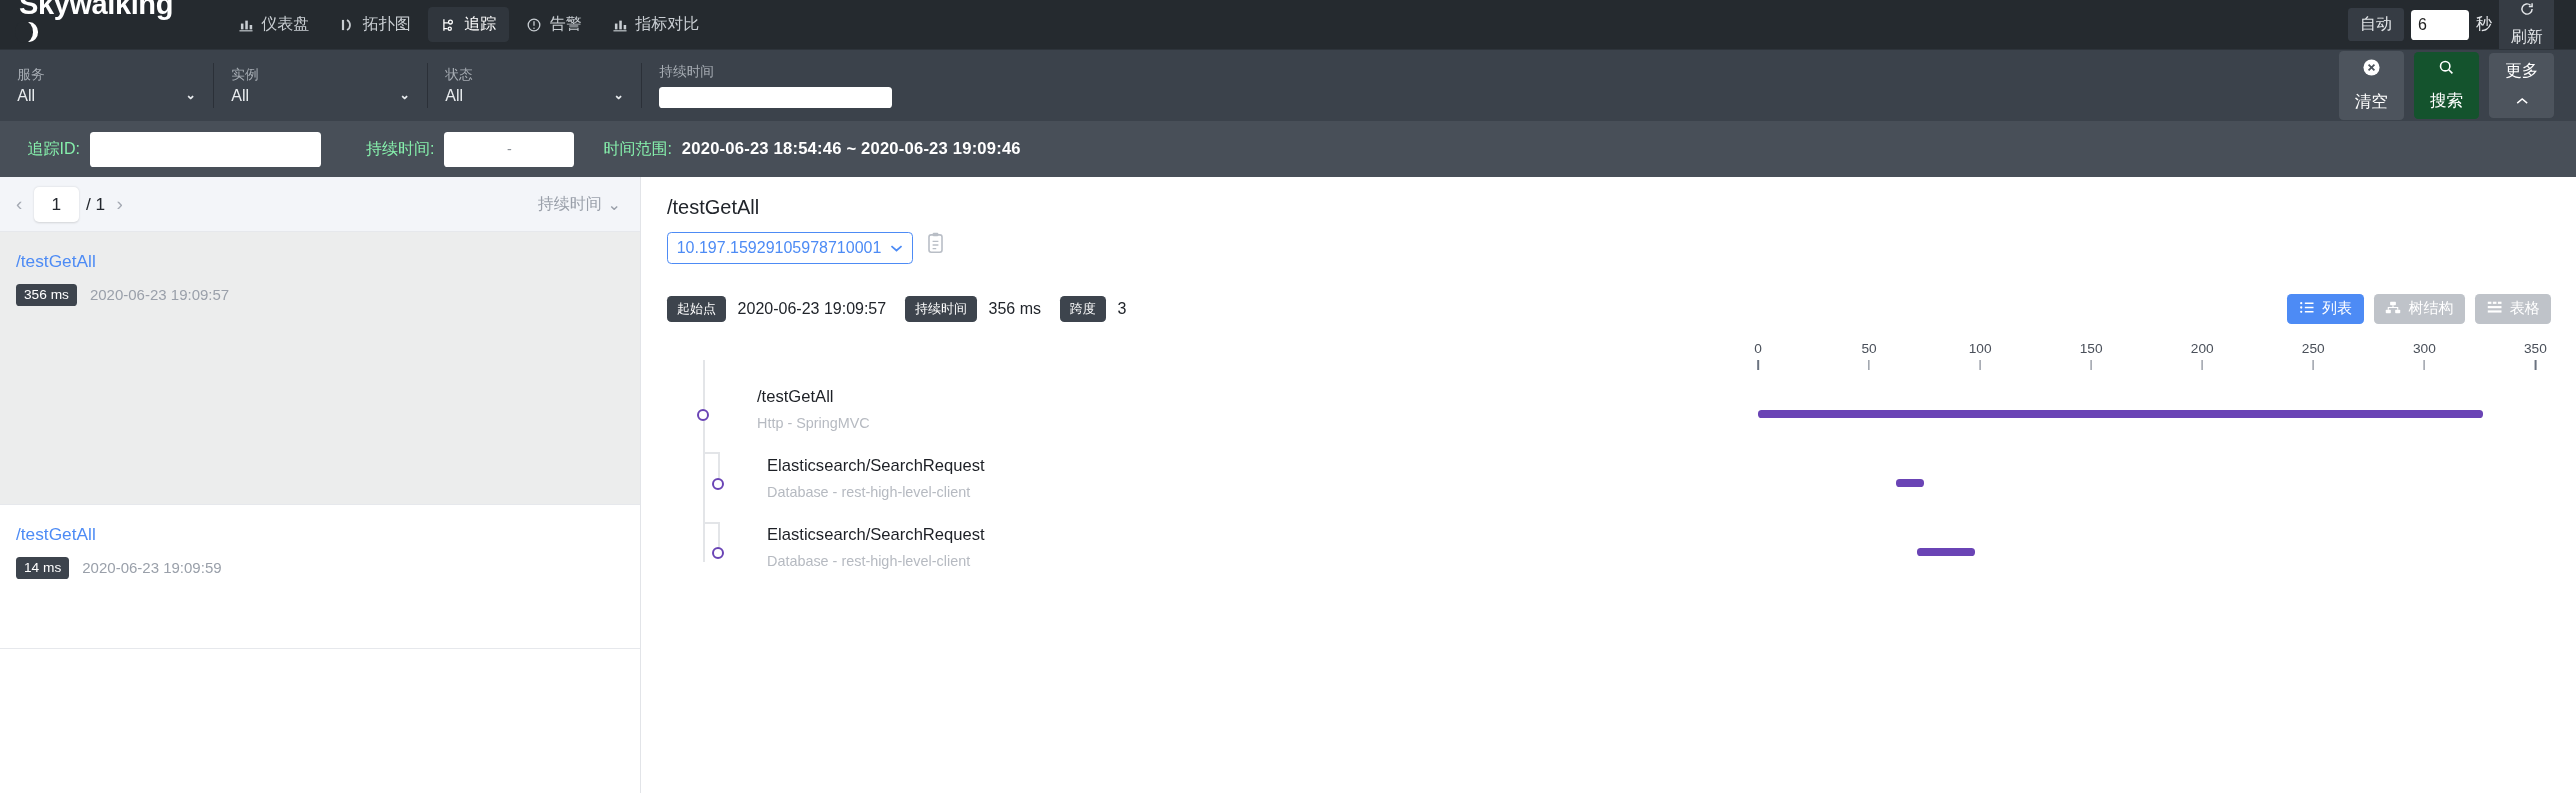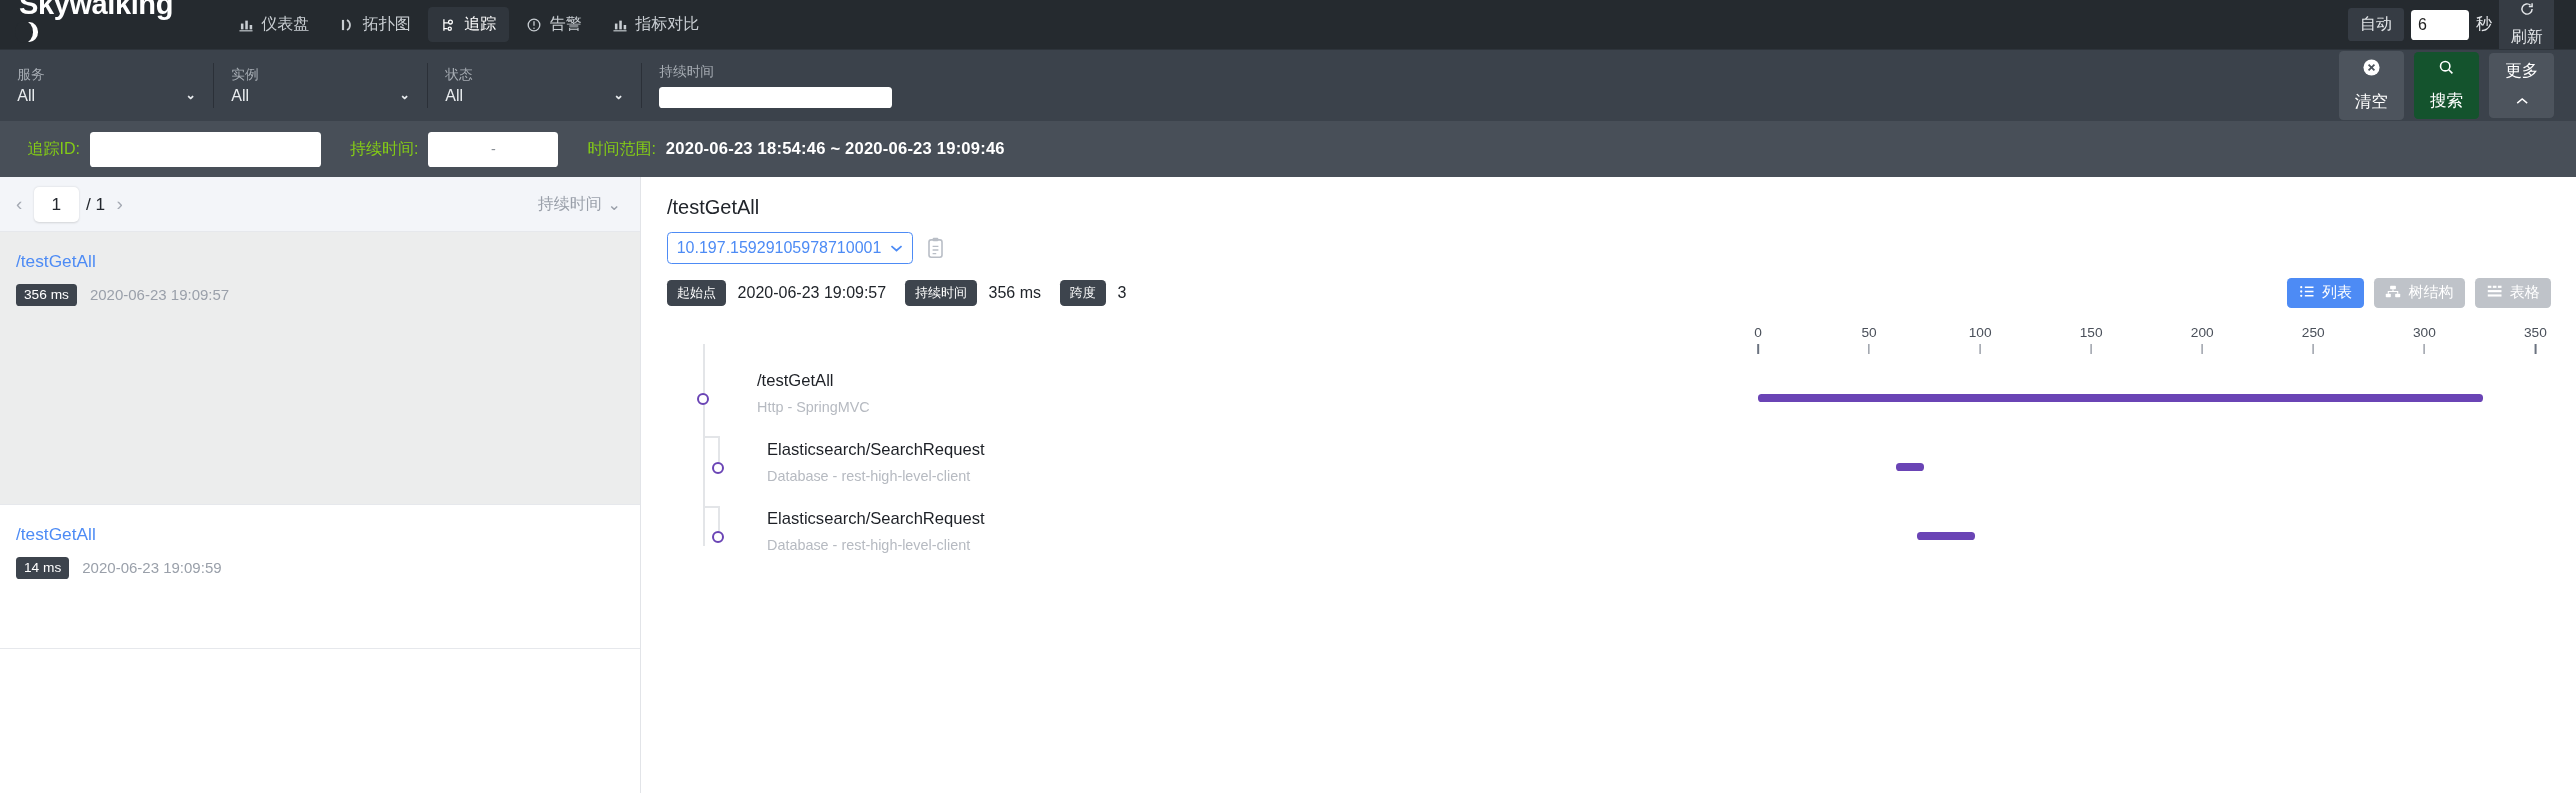--- a/index.html
+++ b/index.html
@@ -185,21 +185,21 @@
 
   
   .filterbar2 {
     background: #484f58;
     height: 56px;
     display: flex;
     align-items: center;
     padding-left: 27.5px;
     gap: 0;
   }
-  .f2-label { font-size: 16px; color: #84cc16; margin-right: 10px; white-space: nowrap; }
+  .f2-label { font-size: 16px; color: #86efac; margin-right: 10px; white-space: nowrap; }
   .f2-input {
     width: 231px;
     height: 35px;
     border: none;
     border-radius: 3.6px;
     background: #fff;
     padding: 0 7.2px;
     font-size: 14.4px;
     font-family: "Liberation Sans", sans-serif;
   }
@@ -276,21 +276,21 @@
     color: #fff;
     font-size: 13.7px;
     padding: 3.6px 8px;
     border-radius: 3.6px;
   }
   .trace-time { color: #9aa0aa; font-size: 15px; }
 
   
   .detail { flex: 1; padding: 19px 24.6px 0 26px; position: relative; overflow: hidden; }
   .detail-title { font-size: 20px; color: #21252b; margin-bottom: 13px; }
-  .traceid-row { display: flex; align-items: center; gap: 13px; margin-bottom: 16px; }
+  .traceid-row { display: flex; gap: 13px; margin-bottom: 32px; }
   .traceid-select {
     border: 0.7px solid #4d8bf5;
     border-radius: 4.3px;
     color: #4d8bf5;
     font-size: 16px;
     padding: 5.8px 8.7px;
     display: flex;
     align-items: center;
     gap: 8.7px;
     cursor: pointer;
@@ -507,21 +507,21 @@
             <path d="M3 10l7-6 7 6" stroke="#fff" stroke-width="2" fill="none"></path>
           </svg>
       </span>
     </div>
   </div>
 </div>
 
 <div class="filterbar2">
   <span class="f2-label">追踪ID:</span>
   <input class="f2-input" value="" style="">
-  <span class="f2-label" style="margin-left:29px;">持续时间:</span>
+  <span class="f2-label" style="margin-left:45px;">持续时间:</span>
   <div class="f2-dur">-</div>
   <span class="f2-label" style="margin-left:29px;">时间范围:</span>
   <span class="f2-range">2020-06-23 18:54:46 ~ 2020-06-23 19:09:46</span>
 </div>
 
 <div class="content">
 
   <div class="tracelist">
     <div class="list-head">
       <div class="pager">

